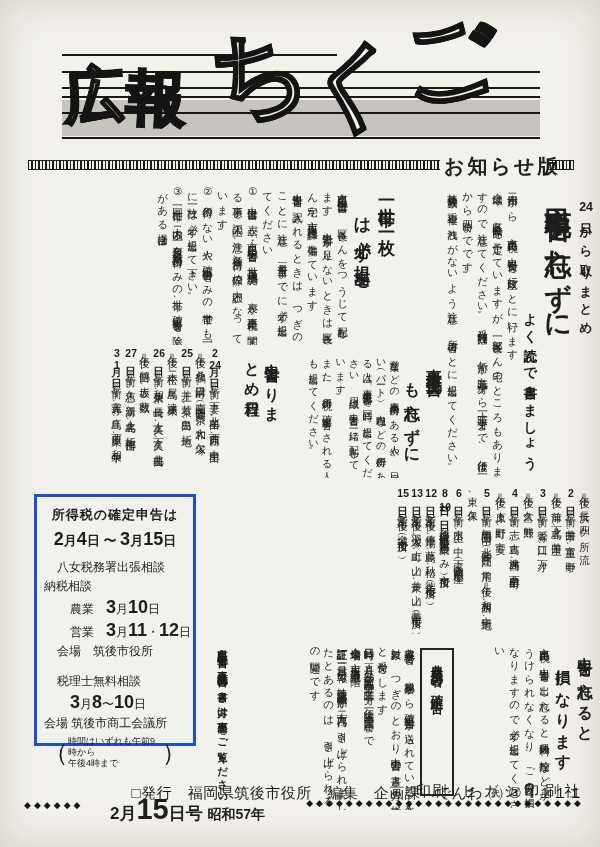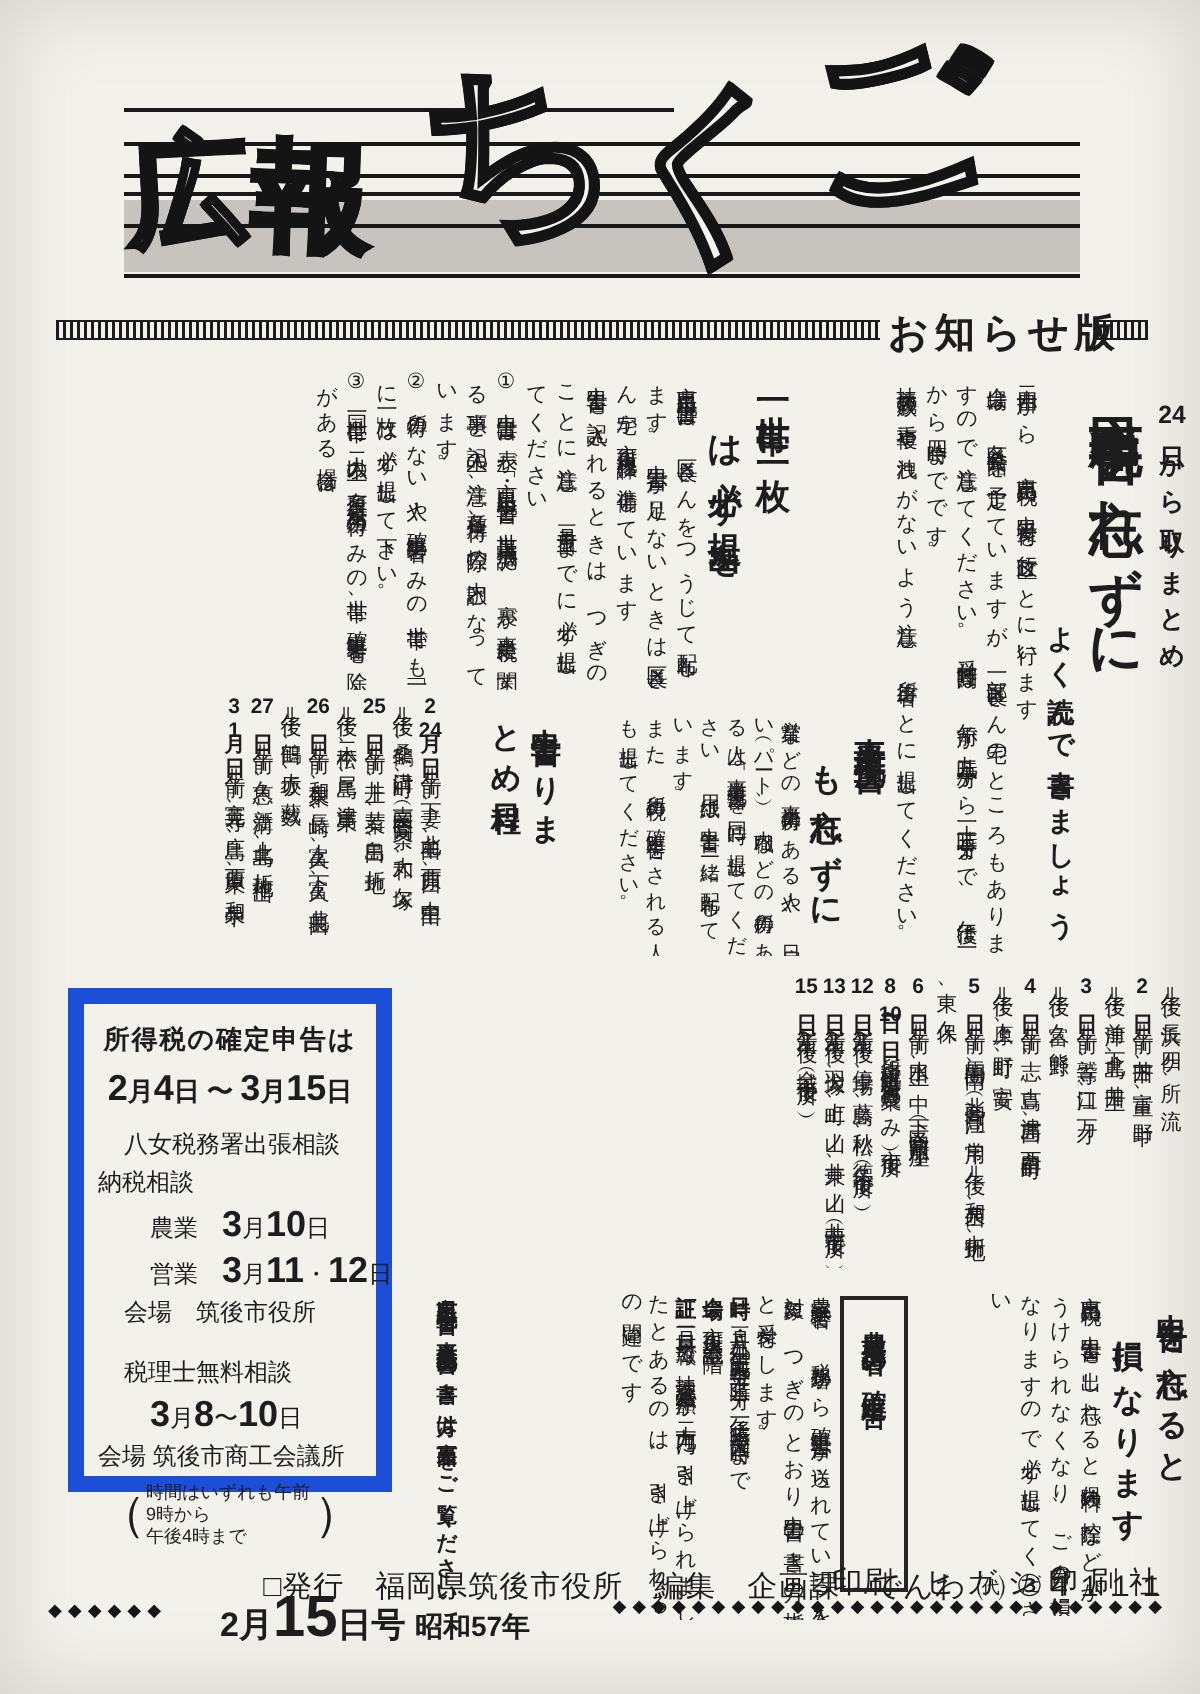--- a/index.html
+++ b/index.html
@@ -39,21 +39,21 @@
   .vh1{font-size:17px;font-weight:800;line-height:24px;letter-spacing:3px;padding-top:6px;}
   .vh1b{font-size:17px;font-weight:800;line-height:24px;letter-spacing:3px;padding-top:20px;}
   .vh2{font-size:16px;font-weight:800;line-height:22px;letter-spacing:3px;padding-top:4px;}
   .vh2b{font-size:16px;font-weight:800;line-height:22px;letter-spacing:3px;padding-top:18px;}
   .sched-entry{margin:0;}
   .sched-date{font-weight:800;}
   .sched-col{line-height:14px;}
   .vlabel{font-weight:800;}
   
   .box-tax{position:absolute;left:34px;top:494px;width:162px;height:252px;
-    border:8px solid #1d4ed8;box-sizing:border-box;padding:9px 7px;}
+    border:3px solid #1d4ed8;box-sizing:border-box;padding:9px 7px;}
   .bt-title{text-align:center;font-size:13px;font-weight:700;letter-spacing:1px;}
   .bt-period{text-align:center;font-size:13px;font-weight:800;margin:5px 0 9px;}
   .bignum{font-size:18px;font-weight:800;}
   .bt-row{font-size:12px;margin:2px 0;white-space:nowrap;}
   .pl1{padding-left:13px;}.pl2{padding-left:26px;}
   .bt-gap{height:9px;}
   .bt-note{display:flex;align-items:center;margin-top:4px;}
   .big-paren{font-size:24px;line-height:24px;font-weight:400;}
   .note-lines{font-size:9px;line-height:11px;letter-spacing:0;}
   .agri-box{position:absolute;left:420px;top:648px;width:34px;height:148px;

